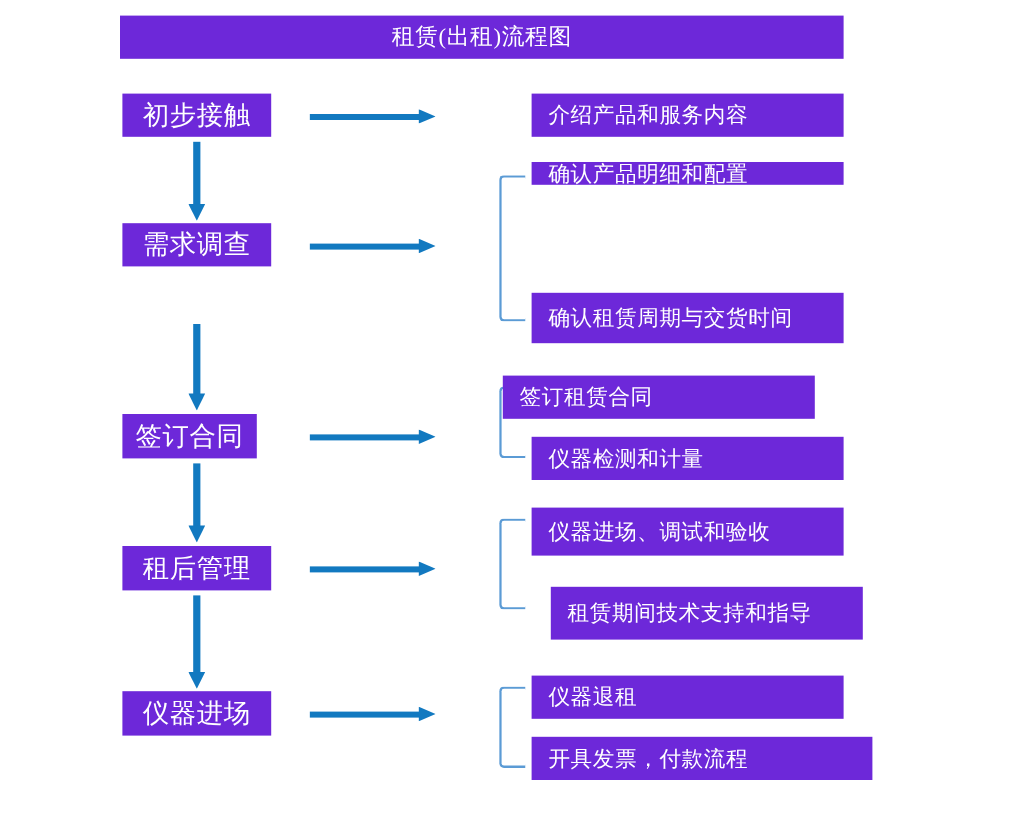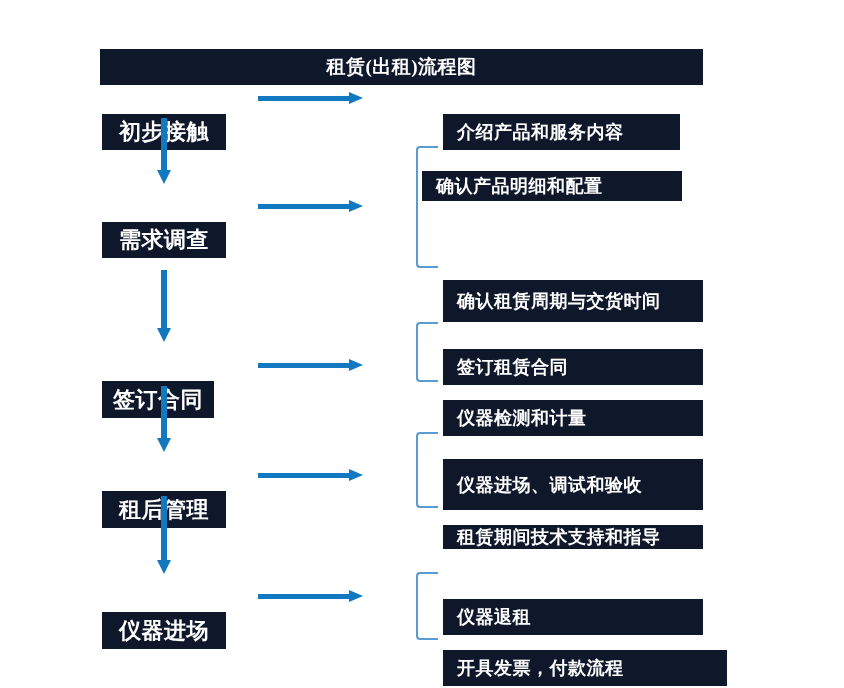--- a/index.html
+++ b/index.html
@@ -14,28 +14,27 @@
     overflow: hidden;
   }
   #canvas {
     position: relative;
     width: 844px;
     height: 688px;
     background: #ffffff;
   }
   .box {
     position: absolute;
-    background: #0f172a;
+    background: #6d28d9;
     color: #ffffff;
-    font-weight: bold;
+    font-weight: normal;
     display: flex;
     align-items: center;
     letter-spacing: 0.5px;
     box-sizing: border-box;
-    margin-top: 36px;
   }
   .title-bar {
     justify-content: center;
     font-size: 19px;
   }
   .stage-box {
     justify-content: center;
     font-size: 22px;
   }
   .detail-box {
@@ -143,32 +142,32 @@
   </div>
 
   <div class="bracket" style="left:416px; top:146px; width:22px; height:122px;"></div>
 
   <div class="bracket" style="left:416px; top:322px; width:22px; height:60px;"></div>
 
   <div class="bracket" style="left:416px; top:432px; width:22px; height:76px;"></div>
 
   <div class="bracket" style="left:416px; top:572px; width:22px; height:68px;"></div>
 
-  <div class="box detail-box" style="left:443px; top:78px; width:237px; height:36px;">介绍产品和服务内容</div>
+  <div class="box detail-box" style="left:443px; top:78px; width:260px; height:36px;">介绍产品和服务内容</div>
 
-  <div class="box detail-box" style="left:422px; top:135px; width:260px; height:30px;">确认产品明细和配置</div>
+  <div class="box detail-box" style="left:443px; top:135px; width:260px; height:19px;">确认产品明细和配置</div>
 
 
   <div class="box detail-box" style="left:443px; top:244px; width:260px; height:42px;">确认租赁周期与交货时间</div>
 
-  <div class="box detail-box" style="left:443px; top:313px; width:260px; height:36px;">签订租赁合同</div>
+  <div class="box detail-box" style="left:419px; top:313px; width:260px; height:36px;">签订租赁合同</div>
 
   <div class="box detail-box" style="left:443px; top:364px; width:260px; height:36px;">仪器检测和计量</div>
 
-  <div class="box detail-box" style="left:443px; top:423px; width:260px; height:51px;">仪器进场、调试和验收</div>
+  <div class="box detail-box" style="left:443px; top:423px; width:260px; height:40px;">仪器进场、调试和验收</div>
 
-  <div class="box detail-box" style="left:443px; top:489px; width:260px; height:24px;">租赁期间技术支持和指导</div>
+  <div class="box detail-box" style="left:459px; top:489px; width:260px; height:44px;">租赁期间技术支持和指导</div>
 
   <div class="box detail-box" style="left:443px; top:563px; width:260px; height:36px;">仪器退租</div>
 
   <div class="box detail-box" style="left:443px; top:614px; width:284px; height:36px;">开具发票，付款流程</div>
 
 </div>
 
 </body></html>

